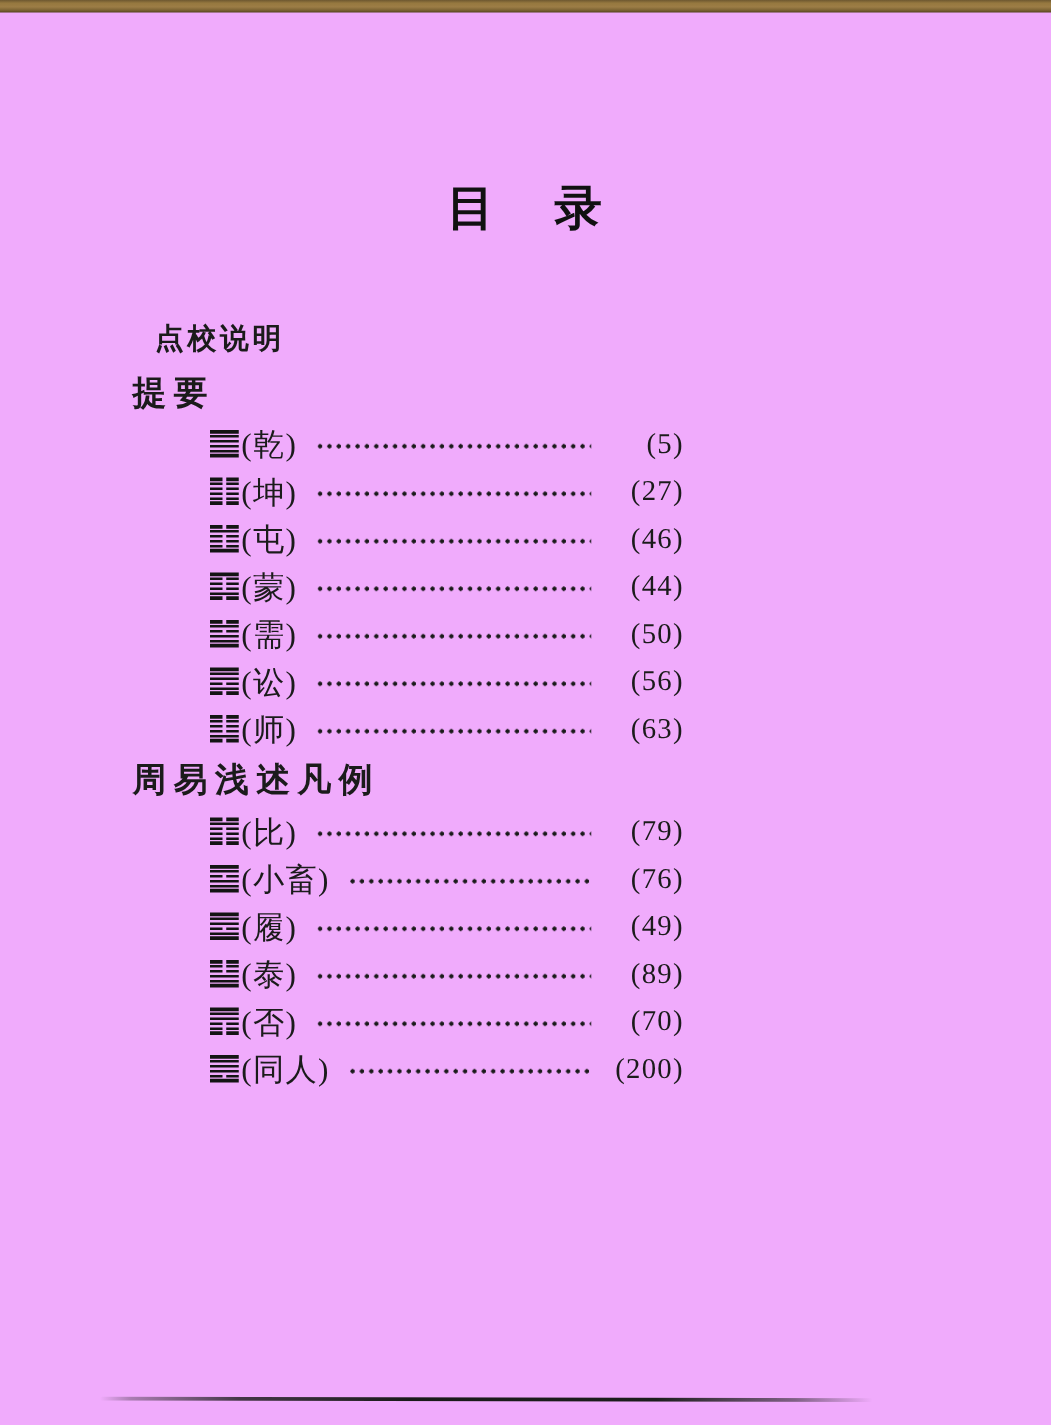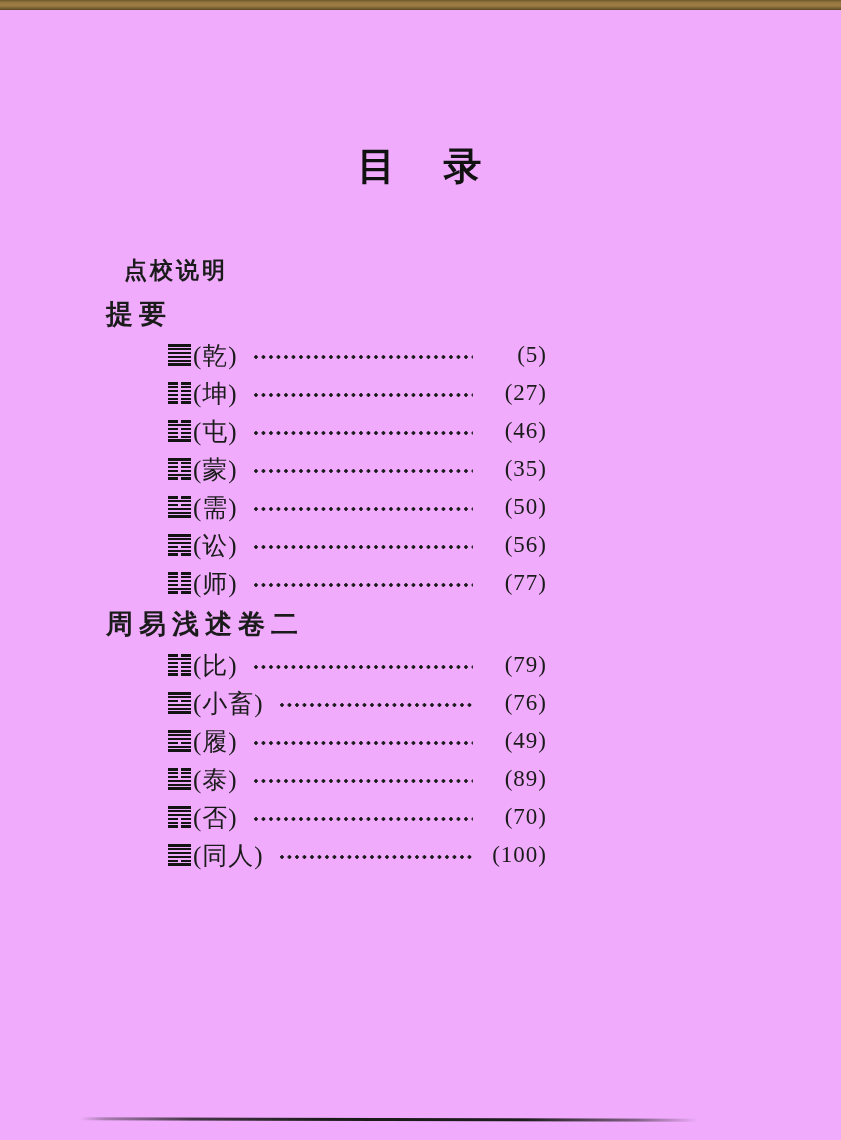--- a/index.html
+++ b/index.html
@@ -151,21 +151,21 @@
             <i></i>
           </div>
           <div class="hx-line yang"></div>
           <div class="hx-line yin">
             <i></i>
             <i></i>
           </div>
         </span>
       <span class="ename">(蒙)</span>
       <span class="leader"></span>
-      <span class="pagenum">(35)</span>
+      <span class="pagenum">(44)</span>
     </div>
     <div class="entry">
       <span class="hx">
           <div class="hx-line yin">
             <i></i>
             <i></i>
           </div>
           <div class="hx-line yang"></div>
           <div class="hx-line yin">
             <i></i>
@@ -217,24 +217,24 @@
             <i></i>
           </div>
           <div class="hx-line yang"></div>
           <div class="hx-line yin">
             <i></i>
             <i></i>
           </div>
         </span>
       <span class="ename">(师)</span>
       <span class="leader"></span>
-      <span class="pagenum">(77)</span>
-    </div>
-
-    <div class="front-item">周易浅述卷二</div>
+      <span class="pagenum">(63)</span>
+    </div>
+
+    <div class="front-item">周易浅述凡例</div>
 
     <div class="entry">
       <span class="hx">
           <div class="hx-line yin">
             <i></i>
             <i></i>
           </div>
           <div class="hx-line yang"></div>
           <div class="hx-line yin">
             <i></i>
@@ -340,19 +340,19 @@
           <div class="hx-line yang"></div>
           <div class="hx-line yang"></div>
           <div class="hx-line yin">
             <i></i>
             <i></i>
           </div>
           <div class="hx-line yang"></div>
         </span>
       <span class="ename">(同人)</span>
       <span class="leader"></span>
-      <span class="pagenum">(100)</span>
+      <span class="pagenum">(200)</span>
     </div>
 
   </div>
 
   <div class="scan-line"></div>
 </div>
 
 </body></html>

